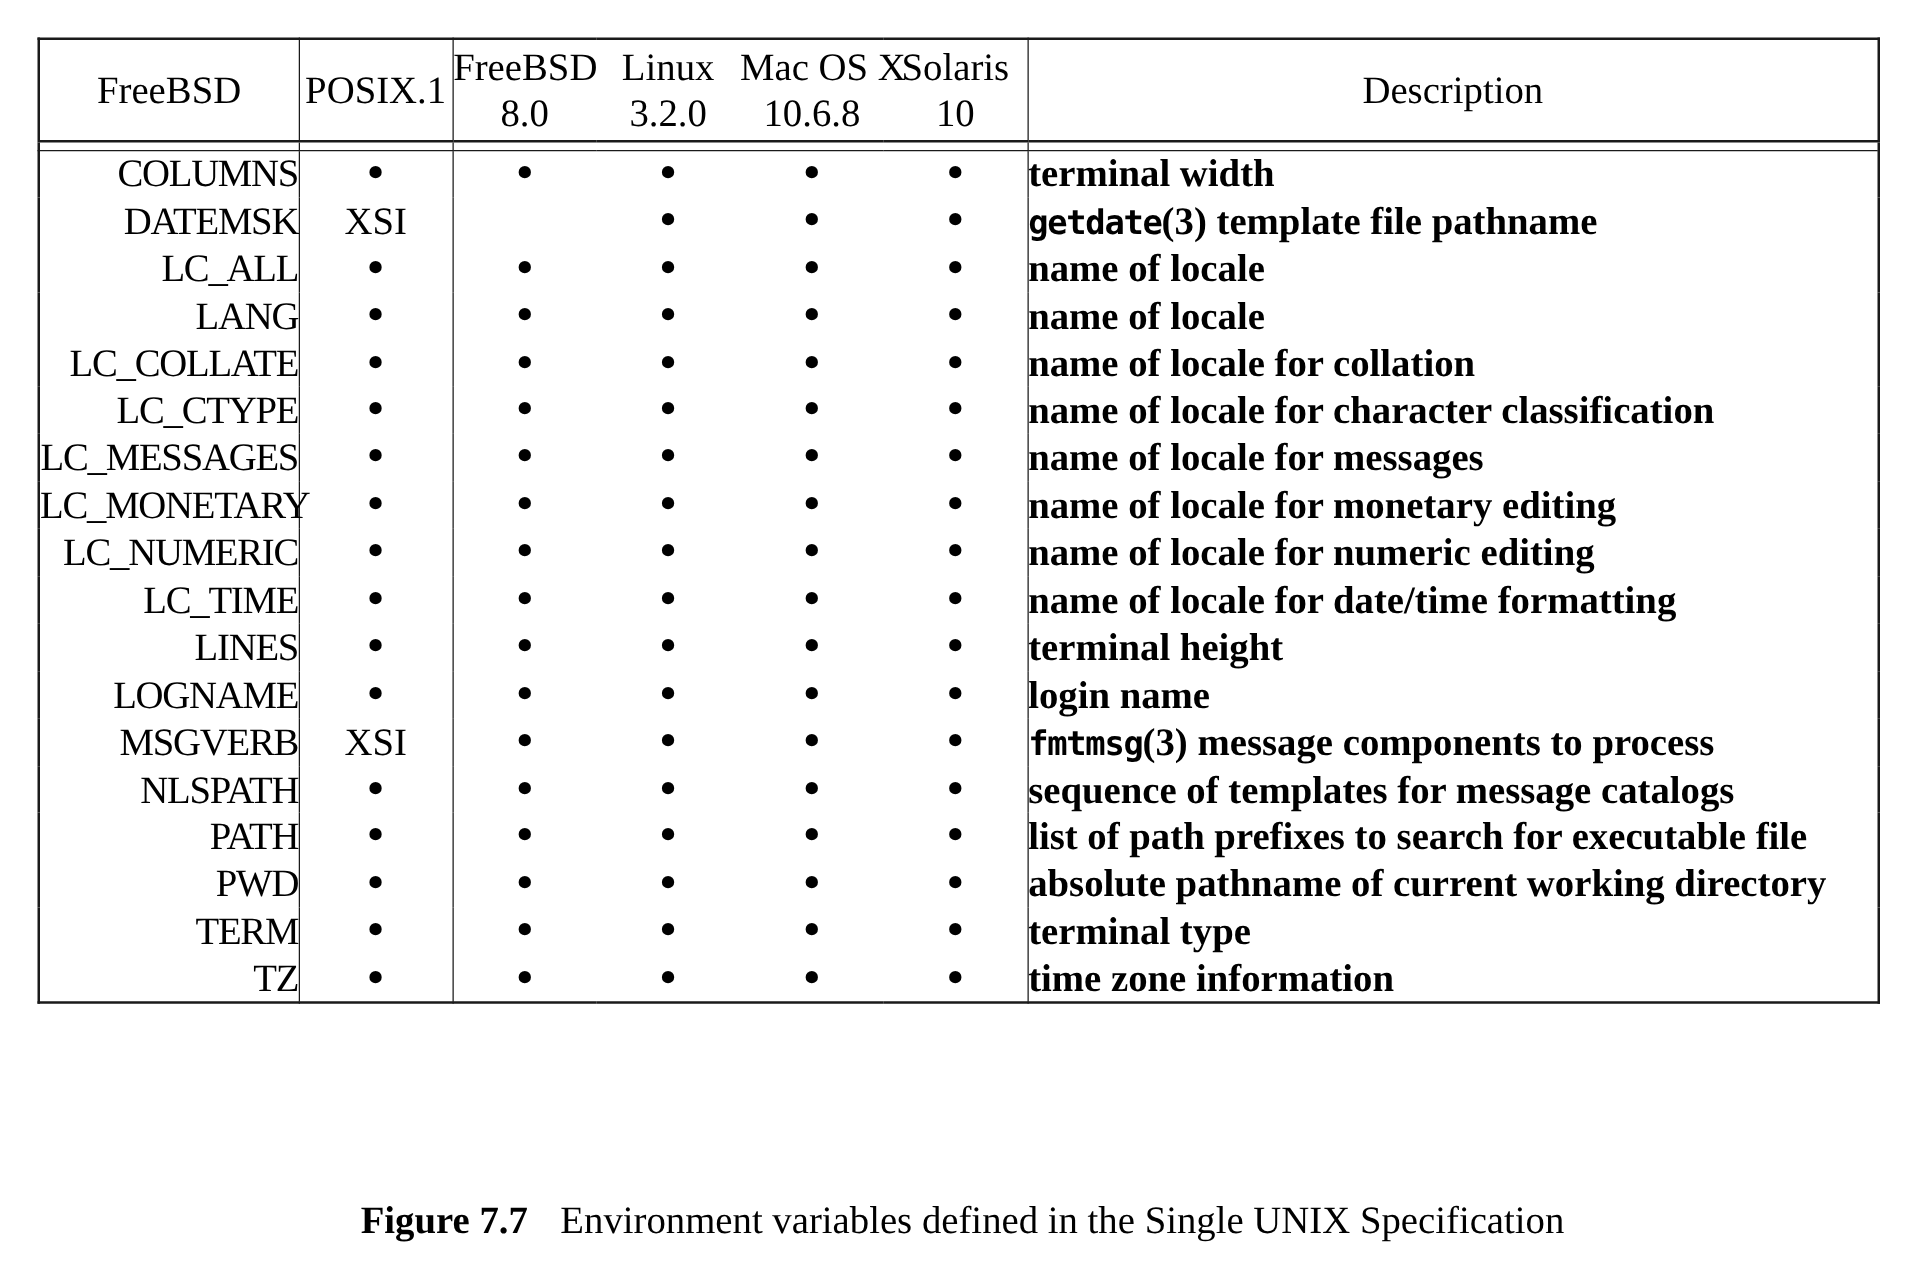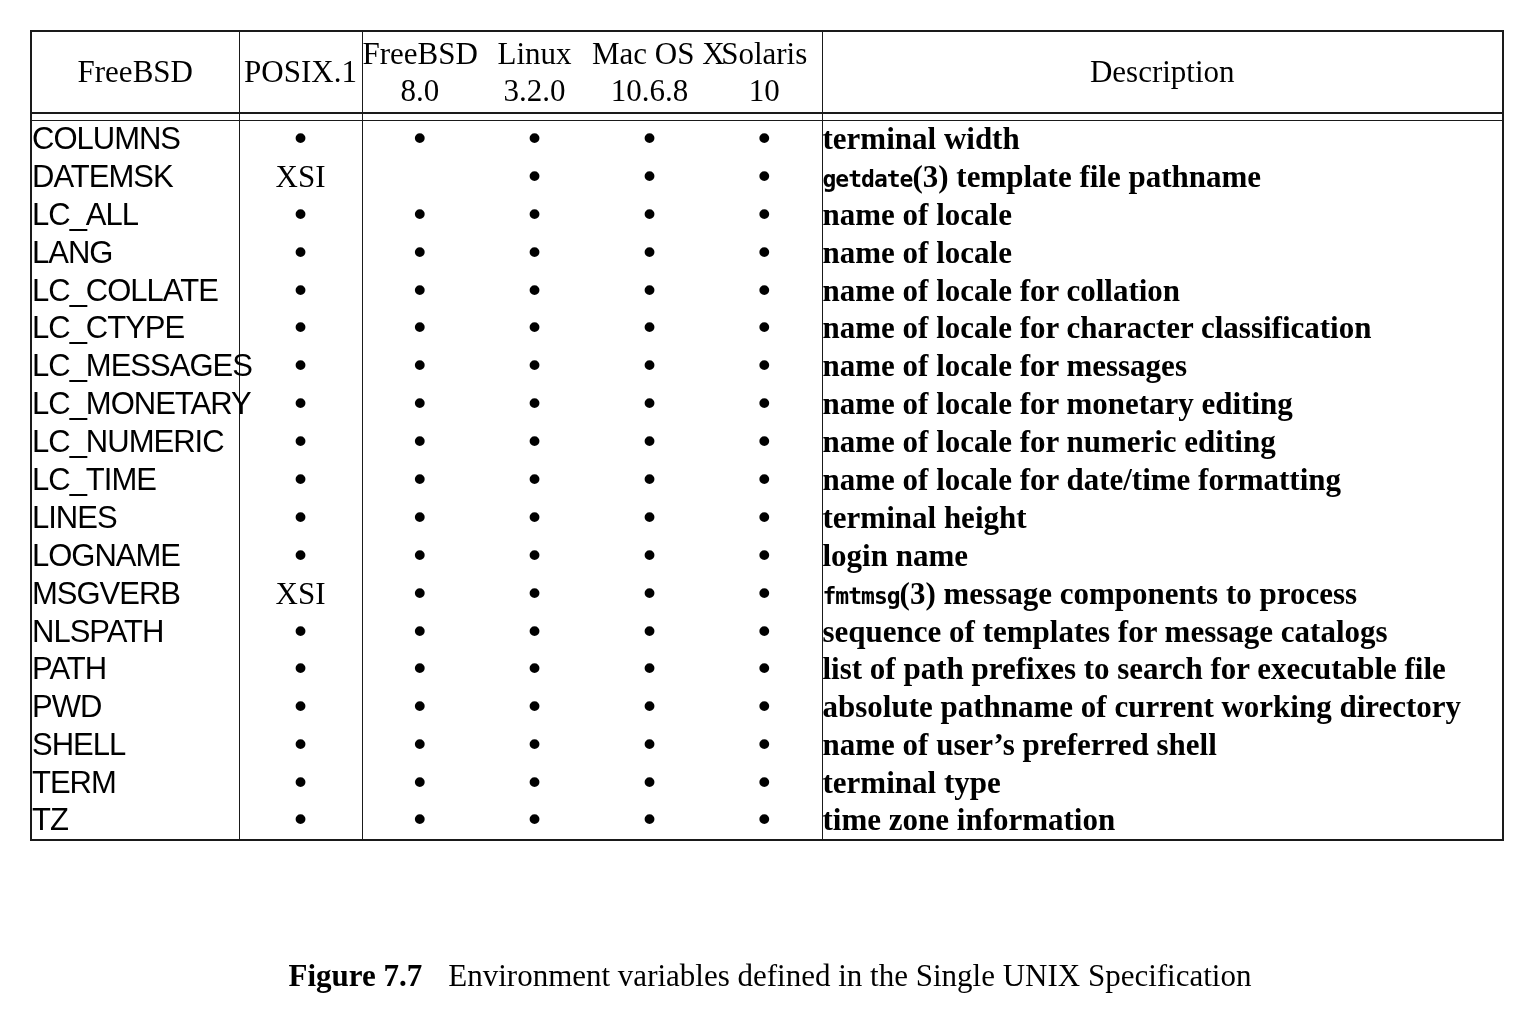--- a/index.html
+++ b/index.html
@@ -49,35 +49,36 @@
 
   tbody.rows td {
     height: 37.9px;
     vertical-align: middle;
     font-size: 31px;
     padding: 0;
     overflow: visible;
     white-space: nowrap;
   }
   td.var-cell {
-    font-family: Liberation Sans, sans-serif;
+    font-family: Liberation Serif, serif;
     font-size: 27px;
     padding-left: 4px;
     letter-spacing: -1px;
+    text-align: right;
   }
   td.mark-cell { text-align: center; font-size: 30px; }
   td.mark-cell.is-dot {
     font-family: "DejaVu Sans", sans-serif;
     font-size: 34px;
     line-height: 0;
   }
   td.desc-cell { padding-left: 8px; font-weight: bold; }
   .mono {
     font-family: "DejaVu Sans Mono", monospace;
-    font-size: 23px;
+    font-size: 27px;
     letter-spacing: -1px;
   }
 
   .caption {
     position: absolute;
     left: 0; top: 958px; width: 1540px;
     text-align: center;
     font-size: 31px;
   }
   .caption .fig-label { font-weight: bold; margin-right: 26px; }
@@ -265,29 +266,20 @@
         <tr>
       <td class="var-cell vline-r">PWD</td>
       <td class="mark-cell vline-r is-dot">•</td>
       <td class="mark-cell is-dot">•</td>
       <td class="mark-cell is-dot">•</td>
       <td class="mark-cell is-dot">•</td>
       <td class="mark-cell vline-r is-dot">•</td>
       <td class="desc-cell"><span class="mono"></span><span>absolute pathname of current working directory</span></td>
     </tr>
         <tr>
-      <td class="var-cell vline-r">SHELL</td>
-      <td class="mark-cell vline-r is-dot">•</td>
-      <td class="mark-cell is-dot">•</td>
-      <td class="mark-cell is-dot">•</td>
-      <td class="mark-cell is-dot">•</td>
-      <td class="mark-cell vline-r is-dot">•</td>
-      <td class="desc-cell"><span class="mono"></span><span>name of user’s preferred shell</span></td>
-    </tr>
-        <tr>
       <td class="var-cell vline-r">TERM</td>
       <td class="mark-cell vline-r is-dot">•</td>
       <td class="mark-cell is-dot">•</td>
       <td class="mark-cell is-dot">•</td>
       <td class="mark-cell is-dot">•</td>
       <td class="mark-cell vline-r is-dot">•</td>
       <td class="desc-cell"><span class="mono"></span><span>terminal type</span></td>
     </tr>
         <tr>
       <td class="var-cell vline-r">TZ</td>

